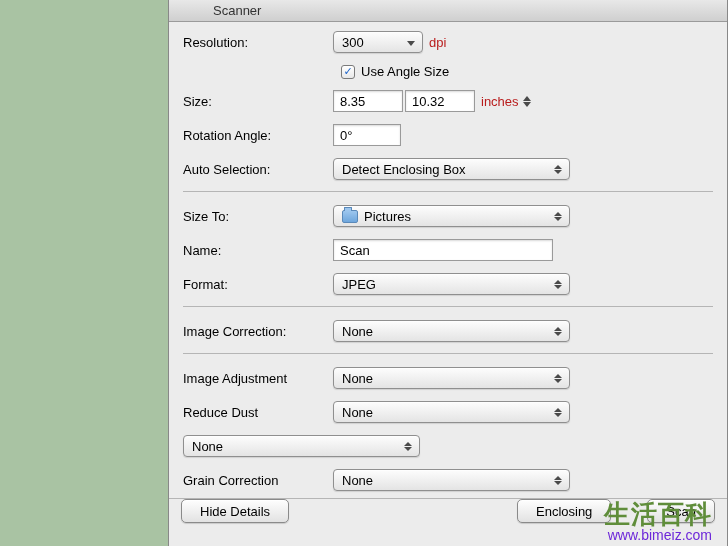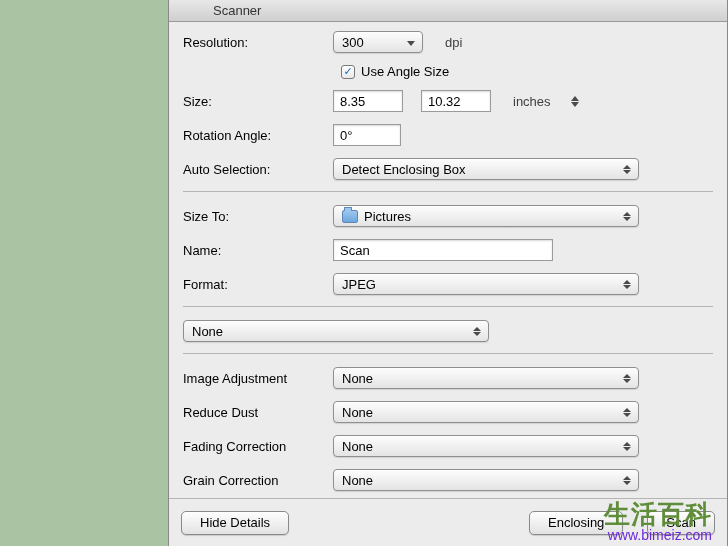--- a/index.html
+++ b/index.html
@@ -50,21 +50,21 @@
       width: 150px;
       text-align: left;
       padding-right: 8px;
       color: #000;
       font-size: 13px;
     }
     .field {
       flex: 1;
       display: flex;
       align-items: center;
-      gap: 18px;
+      gap: 2px;
     }
     .input-text {
       height: 22px;
       border: 1px solid #9a9a9a;
       background: #fff;
       padding: 0 6px;
       font-size: 13px;
       font-family: inherit;
       box-shadow: inset 0 1px 2px rgba(0,0,0,0.15);
     }
@@ -101,22 +101,22 @@
       content: "";
       width: 0; height: 0;
       border-left: 4px solid transparent;
       border-right: 4px solid transparent;
     }
     .dropdown .arrow::before { border-bottom: 4px solid #4a4a4a; }
     .dropdown .arrow::after  { border-top: 4px solid #4a4a4a; }
     .dropdown.single .arrow::before { display: none; }
     .dropdown.single .arrow::after  { border-top: 5px solid #4a4a4a; margin-top: 3px;}
     .dd-w90 { width: 90px; }
-    .dd-w290 { width: 306px; }
-    .suffix { font-size: 13px; color: #404040; margin-left: 4px; }
+    .dd-w290 { width: 237px; }
+    .suffix { font-size: 13px; color: #b91c1c; margin-left: 4px; }
     .stepper {
       display: inline-flex;
       flex-direction: column;
       margin-left: 2px;
       gap: 1px;
     }
     .stepper span {
       width: 0; height: 0;
       border-left: 4px solid transparent;
       border-right: 4px solid transparent;
@@ -164,23 +164,22 @@
       background: #9cc6ee;
       border: 1px solid #5a89b9;
       border-bottom: none;
       border-radius: 1px 1px 0 0;
     }
     .bottom-bar {
       height: 48px;
       border-top: 1px solid #b5b5b5;
       background: #ececec;
       display: flex;
-      align-items: center;
       padding: 0 12px;
-      gap: 24px;
+      gap: 36px;
     }
     .push-button {
       height: 24px;
       padding: 0 18px;
       background: linear-gradient(#fefefe,#e2e2e2);
       border: 1px solid #8a8a8a;
       border-radius: 5px;
       font-size: 13px;
       font-family: inherit;
       display: inline-flex;
@@ -292,20 +291,21 @@
         <div class="dropdown dd-w290">
           <span>JPEG</span>
           <span class="arrow"></span>
         </div>
       </div>
     </div>
 
     <div class="divider"></div>
 
     <div class="row">
+      <div class="label">Image Correction:</div>
       <div class="field">
         <div class="dropdown dd-w290">
           <span>None</span>
           <span class="arrow"></span>
         </div>
       </div>
     </div>
 
     <div class="divider"></div>
 
@@ -323,21 +323,20 @@
       <div class="label">Reduce Dust</div>
       <div class="field">
         <div class="dropdown dd-w290">
           <span>None</span>
           <span class="arrow"></span>
         </div>
       </div>
     </div>
 
     <div class="row">
-      <div class="label">Fading Correction</div>
       <div class="field">
         <div class="dropdown dd-w290">
           <span>None</span>
           <span class="arrow"></span>
         </div>
       </div>
     </div>
 
     <div class="row" style="margin-bottom:8px;">
       <div class="label">Grain Correction</div>

